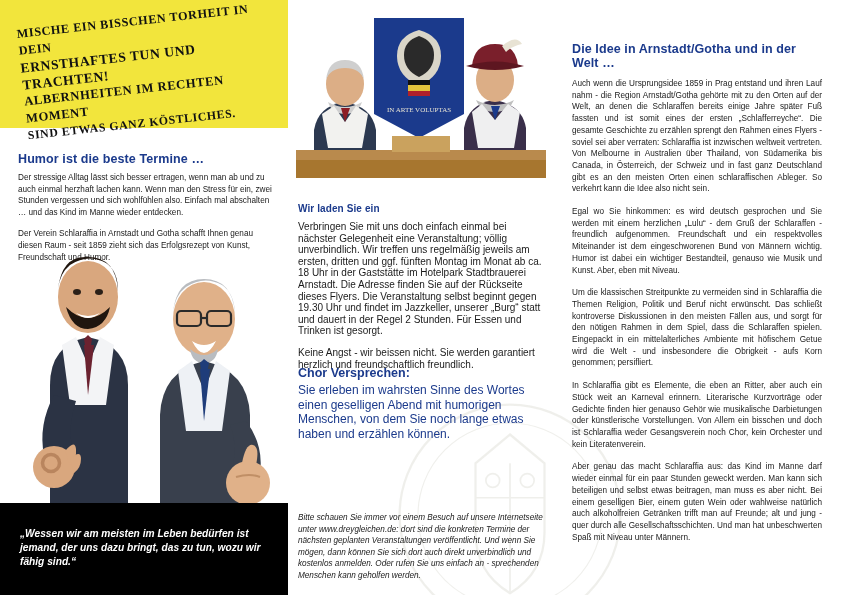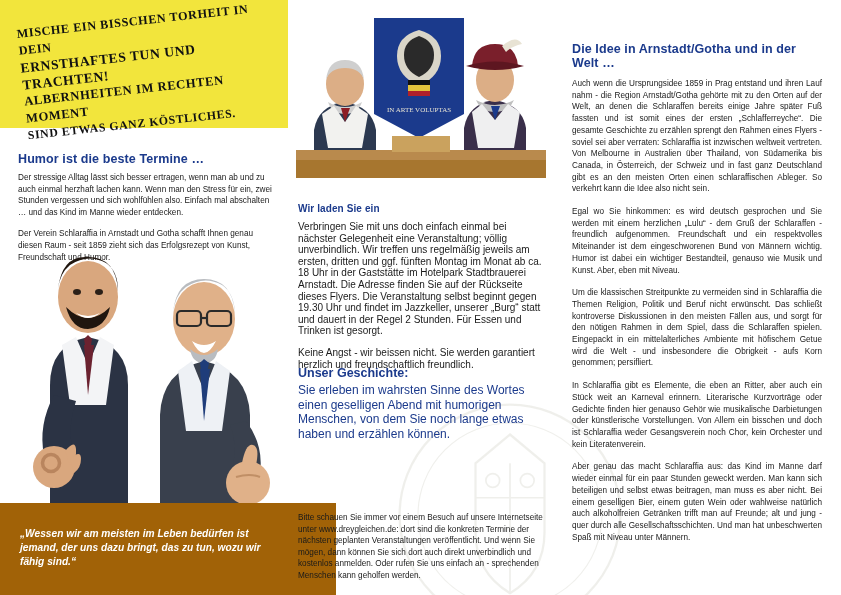--- a/index.html
+++ b/index.html
@@ -99,23 +99,23 @@
     left: 10px;
     bottom: 90px;
     width: 282px;
     height: 260px;
   }
 
   .quote-box {
     position: absolute;
     left: 0;
     bottom: 0;
-    width: 336px;
+    width: 288px;
     height: 92px;
-    background: #a16207;
+    background: #000000;
     color: #ffffff;
   }
   .quote-box p {
     margin: 0;
     position: absolute;
     left: 20px;
     top: 24px;
     width: 250px;
     font-size: 10.2px;
     line-height: 14px;
@@ -163,20 +163,21 @@
     margin: 0;
     font-size: 12px;
     line-height: 14.6px;
     color: #1b3a8c;
   }
   .mid-foot {
     position: absolute;
     left: 2px;
     top: 512px;
     width: 248px;
+    font-style: italic;
   }
   .mid-foot p.body-text { font-size: 8.2px; line-height: 11.6px; }
 
   
   .col-right {
     position: absolute;
     left: 572px;
     top: 0;
     width: 252px;
     height: 595px;
@@ -313,21 +314,21 @@
       <rect x="96" y="118" width="58" height="16" fill="#caa25e"></rect>
     </svg>
 
     <div class="mid-body">
       <h2 class="section-head">Wir laden Sie ein</h2>
       <p class="body-text">Verbringen Sie mit uns doch einfach einmal bei nächster Gelegenheit eine Veranstaltung; völlig unverbindlich. Wir treffen uns regelmäßig jeweils am ersten, dritten und ggf. fünften Montag im Monat ab ca. 18 Uhr in der Gaststätte im Hotelpark Stadtbrauerei Arnstadt. Die Adresse finden Sie auf der Rückseite dieses Flyers. Die Veranstaltung selbst beginnt gegen 19.30 Uhr und findet im Jazzkeller, unserer „Burg“ statt und dauert in der Regel 2 Stunden. Für Essen und Trinken ist gesorgt.</p>
       <p class="body-text">Keine Angst - wir beissen nicht. Sie werden garantiert herzlich und freundschaftlich freundlich.</p>
     </div>
 
     <div class="promise">
-      <h2>Unser Geschichte:</h2>
+      <h2>Chor Versprechen:</h2>
       <p>Sie erleben im wahrsten Sinne des Wortes einen geselligen Abend mit humorigen Menschen, von dem Sie noch lange etwas haben und erzählen können.</p>
     </div>
 
     <div class="mid-foot">
       <p class="body-text">Bitte schauen Sie immer vor einem Besuch auf unsere Internetseite unter www.dreygleichen.de: dort sind die konkreten Termine der nächsten geplanten Veranstaltungen veröffentlicht. Und wenn Sie mögen, dann können Sie sich dort auch direkt unverbindlich und kostenlos anmelden. Oder rufen Sie uns einfach an - sprechenden Menschen kann geholfen werden.</p>
     </div>
   </div>
 
   <div class="col-right">
     <div class="right-body">

